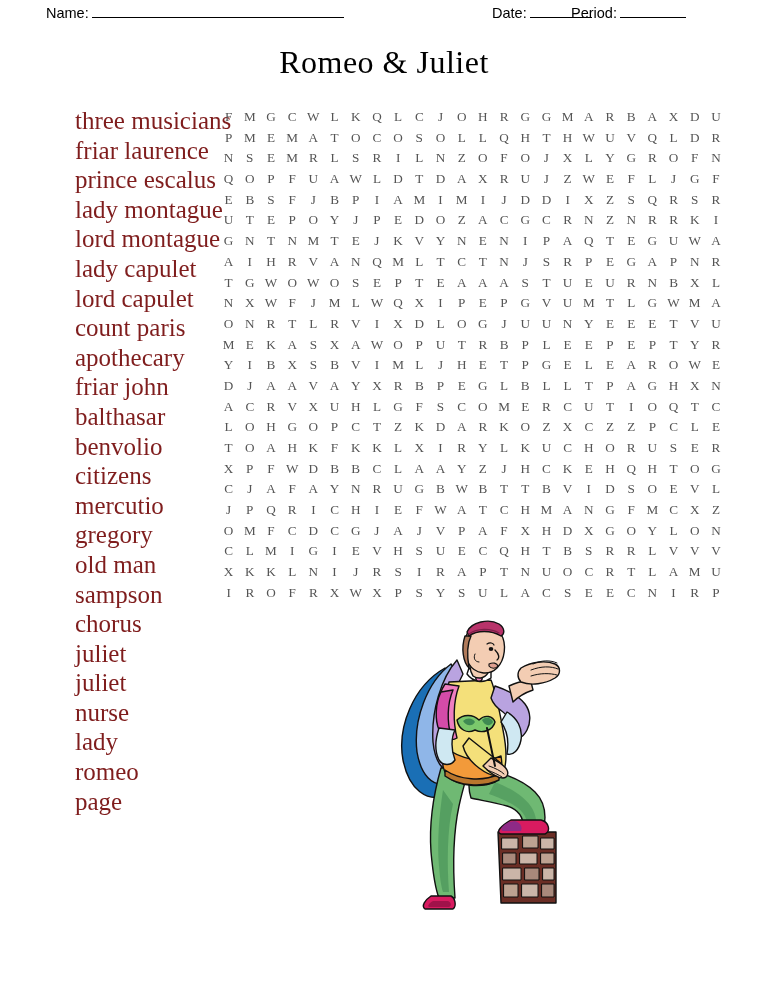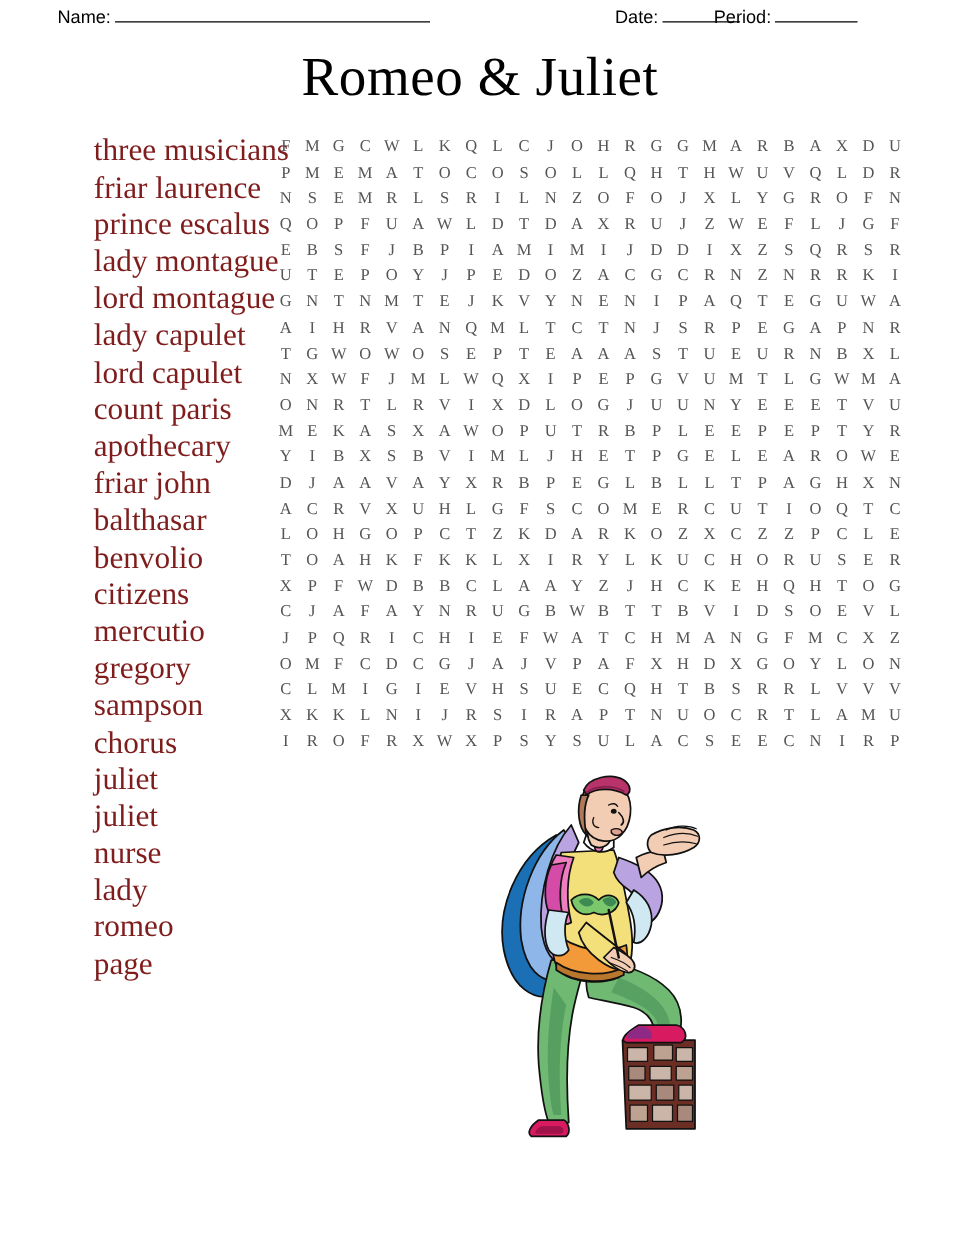--- a/index.html
+++ b/index.html
@@ -51,21 +51,21 @@
   .f-period { position: absolute; left: 571px; top: 4px; }
 
   
   .title {
     position: absolute;
     left: 0;
     top: 36px;
     width: 768px;
     text-align: center;
     font-family: "Liberation Serif", "DejaVu Serif", serif;
-    font-size: 44px;
+    font-size: 32px;
     font-weight: 400;
     letter-spacing: 0.5px;
     line-height: 52px;
   }
 
   
   .word-list {
     position: absolute;
     left: 44px;
     top: 106px;
@@ -144,20 +144,21 @@
     <li>lady capulet</li>
     <li>lord capulet</li>
     <li>count paris</li>
     <li>apothecary</li>
     <li>friar john</li>
     <li>balthasar</li>
     <li>benvolio</li>
     <li>citizens</li>
     <li>mercutio</li>
     <li>gregory</li>
+    <li>old man</li>
     <li>sampson</li>
     <li>chorus</li>
     <li>juliet</li>
     <li>juliet</li>
     <li>nurse</li>
     <li>lady</li>
     <li>romeo</li>
     <li>page</li>
   </ul>
 

